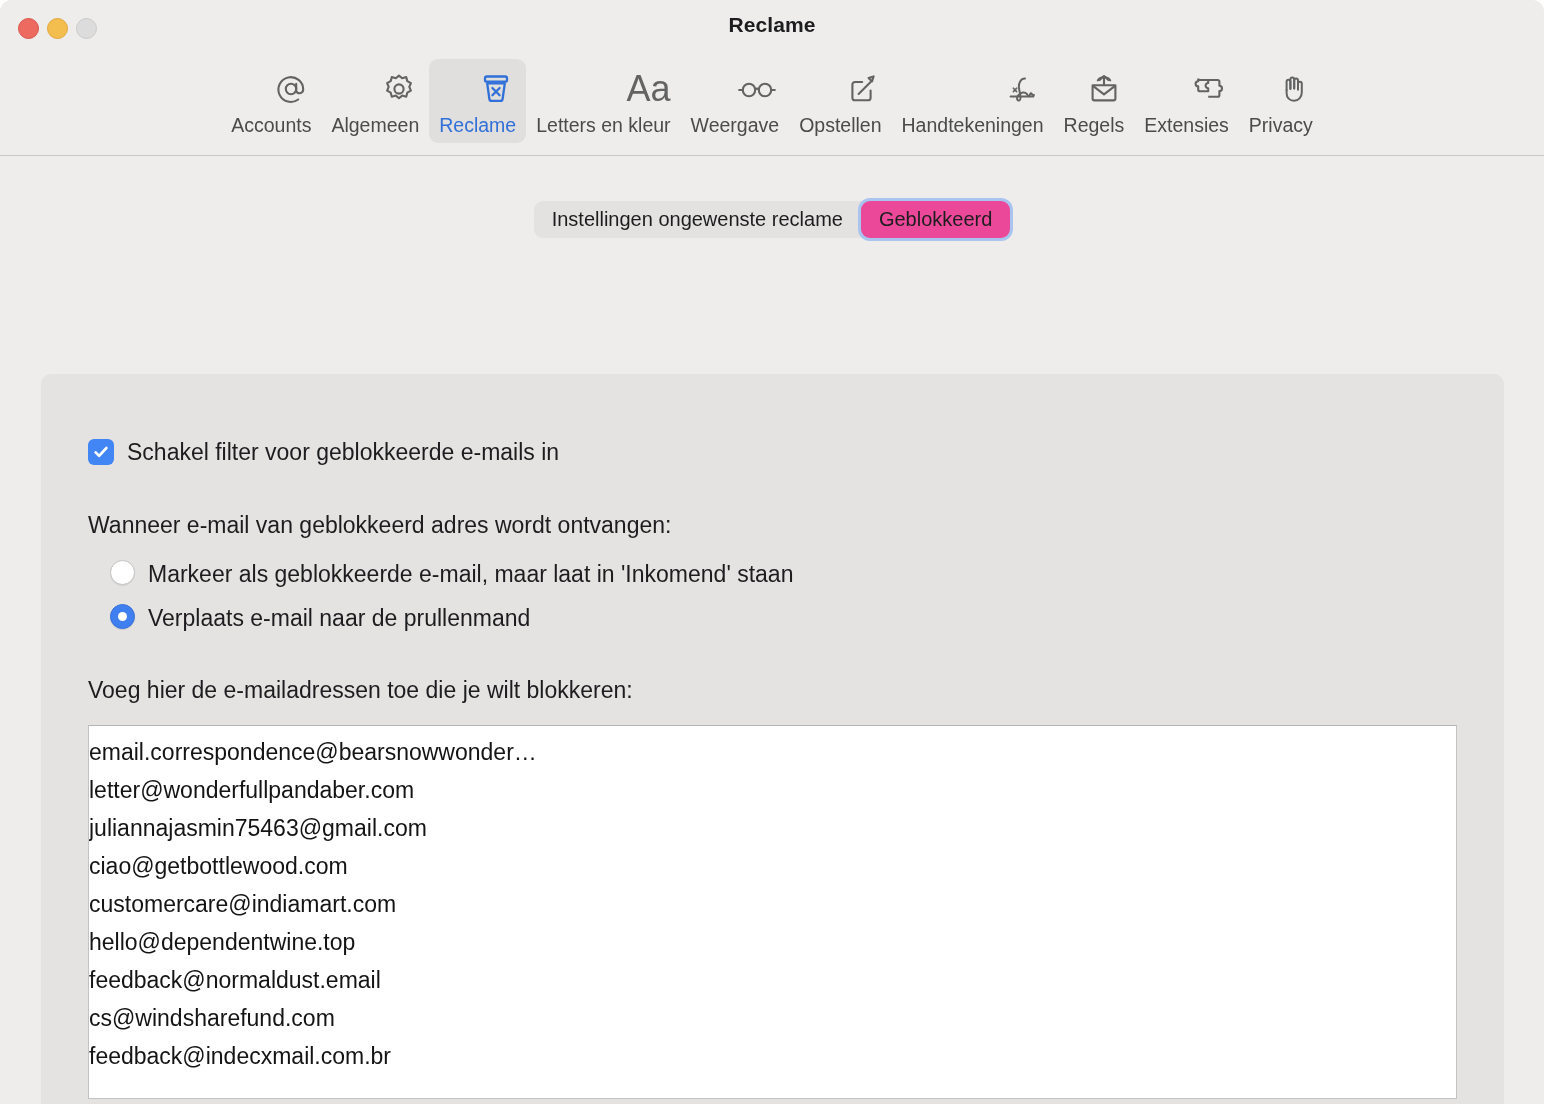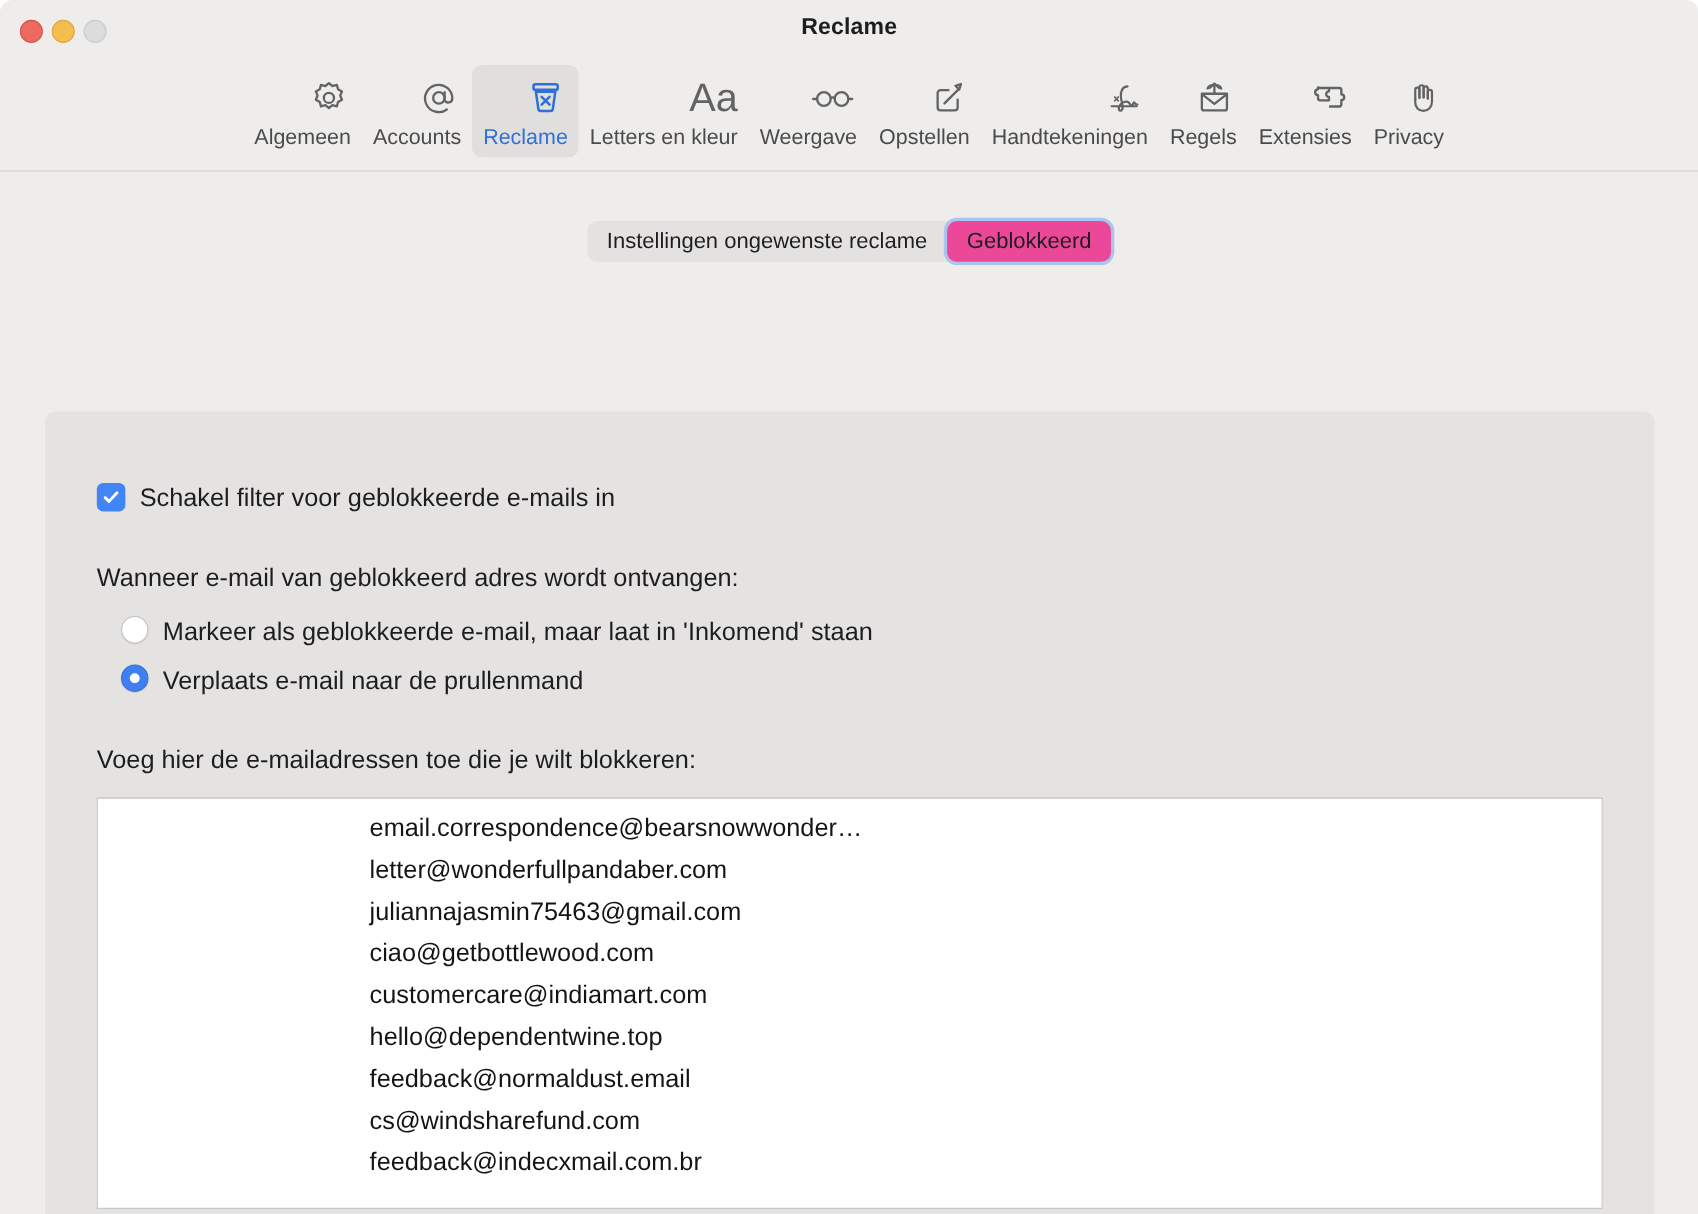--- a/index.html
+++ b/index.html
@@ -258,21 +258,20 @@
     border: 1px solid #c3c3c3;
     border-top-color: #b4b4b4;
     overflow: hidden;
   }
   #list-rows {
     padding-top: 7px;
   }
   .list-row {
     height: 38px;
     line-height: 38px;
-    padding-left: 247px;
     font-size: 23px;
     color: #141414;
     white-space: nowrap;
     overflow: hidden;
     cursor: default;
   }
 </style>
 </head>
 <body>
 
@@ -285,35 +284,35 @@
       <span class="light zoomb"></span>
     </div>
     <div id="window-title">Reclame</div>
   </div>
 
   <div id="toolbar">
 
     <div class="tb-item">
       <span class="tb-icon">
         <svg width="40" height="40" viewBox="0 0 40 40" fill="none" stroke="currentColor" stroke-width="2.1">
+          <circle cx="20" cy="20" r="5.2"></circle>
+          <path d="M25.2 14.8 v7.0 a3.6 3.6 0 0 0 7.0 -1.2 a12.4 12.4 0 1 0 -5.0 9.9" stroke-linecap="round"></path>
+        </svg>
+      </span>
+      <span class="tb-label">Accounts</span>
+    </div>
+
+    <div class="tb-item">
+      <span class="tb-icon">
+        <svg width="40" height="40" viewBox="0 0 40 40" fill="none" stroke="currentColor" stroke-width="2.1">
           <circle cx="20" cy="20" r="4.6"></circle>
           <path d="M20 6.6 l3.2 2.6 4.0 -1.1 1.1 4.0 3.6 2.0 -1.6 3.8 1.6 3.8 -3.6 2.0 -1.1 4.0 -4.0 -1.1 -3.2 2.6 -3.2 -2.6 -4.0 1.1 -1.1 -4.0 -3.6 -2.0 1.6 -3.8 -1.6 -3.8 3.6 -2.0 1.1 -4.0 4.0 1.1 z" stroke-linejoin="round"></path>
         </svg>
       </span>
       <span class="tb-label">Algemeen</span>
-    </div>
-
-    <div class="tb-item">
-      <span class="tb-icon">
-        <svg width="40" height="40" viewBox="0 0 40 40" fill="none" stroke="currentColor" stroke-width="2.1">
-          <circle cx="20" cy="20" r="5.2"></circle>
-          <path d="M25.2 14.8 v7.0 a3.6 3.6 0 0 0 7.0 -1.2 a12.4 12.4 0 1 0 -5.0 9.9" stroke-linecap="round"></path>
-        </svg>
-      </span>
-      <span class="tb-label">Accounts</span>
     </div>
 
     <div class="tb-item selected">
       <span class="tb-icon">
         <svg width="40" height="40" viewBox="0 0 40 40" fill="none" stroke="currentColor" stroke-width="2.3">
           <rect x="9" y="7.5" width="22" height="5.2" rx="1.8"></rect>
           <path d="M11.2 14.4 L13.4 30.0 a2.2 2.2 0 0 0 2.2 1.9 h8.8 a2.2 2.2 0 0 0 2.2 -1.9 L28.8 14.4 z" stroke-linejoin="round"></path>
           <path d="M16.4 19.0 L23.6 26.2 M23.6 19.0 L16.4 26.2" stroke-linecap="round"></path>
         </svg>
       </span>

